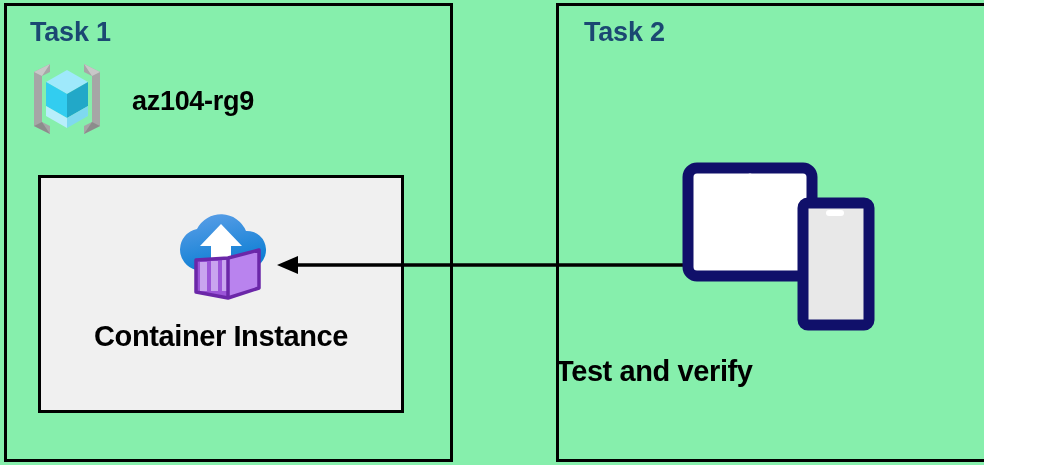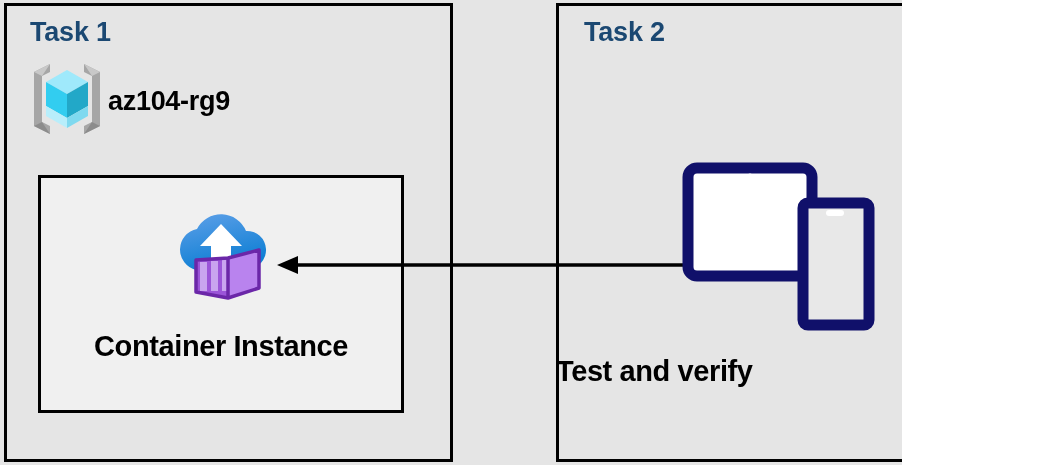--- a/index.html
+++ b/index.html
@@ -5,23 +5,23 @@
   html, body {
     margin: 0;
     padding: 0;
     background: #ffffff;
   }
   body {
     font-family: "Liberation Sans", sans-serif;
   }
   #canvas {
     position: relative;
-    width: 902px;
+    width: 984px;
     height: 465px;
-    background: #e5e5e5;
+    background: #86efac;
     overflow: hidden;
   }
 
   
   .panel {
     position: absolute;
     box-sizing: border-box;
     border: 3px solid #000000;
     background: transparent;
   }
@@ -39,21 +39,21 @@
   #title-task1 { left: 30px;  top: 17px; }
   #title-task2 { left: 584px; top: 17px; }
 
   
   #rg-row {
     position: absolute;
     left: 28px;
     top: 62px;
     display: flex;
     align-items: center;
-    gap: 2px;
+    gap: 26px;
   }
   #rg-label {
     font-size: 27px;
     font-weight: bold;
     color: #000000;
     white-space: nowrap;
     letter-spacing: -0.3px;
   }
 
   
@@ -70,21 +70,21 @@
   #ci-icon {
     position: absolute;
     left: 50%;
     top: 20px;
     transform: translateX(-50%);
   }
   #ci-label {
     position: absolute;
     left: 0;
     right: 0;
-    top: 152px;
+    top: 142px;
     text-align: center;
     font-size: 29px;
     font-weight: bold;
     color: #000000;
     letter-spacing: -0.4px;
   }
 
   
   #flow-arrow {
     position: absolute;

